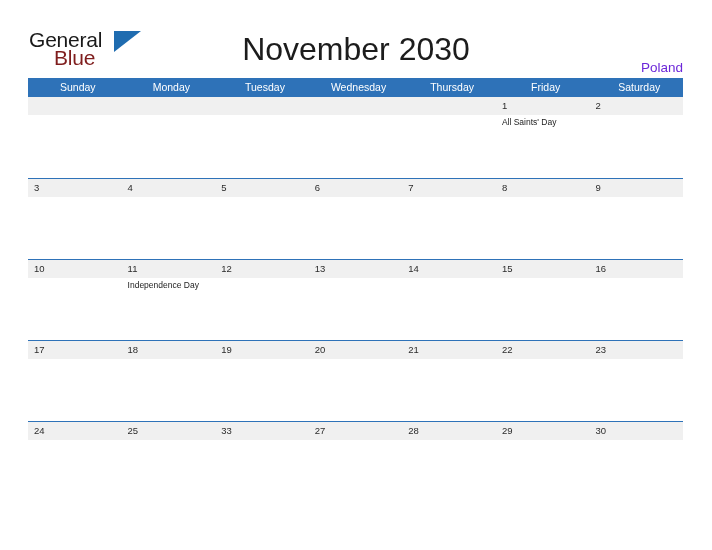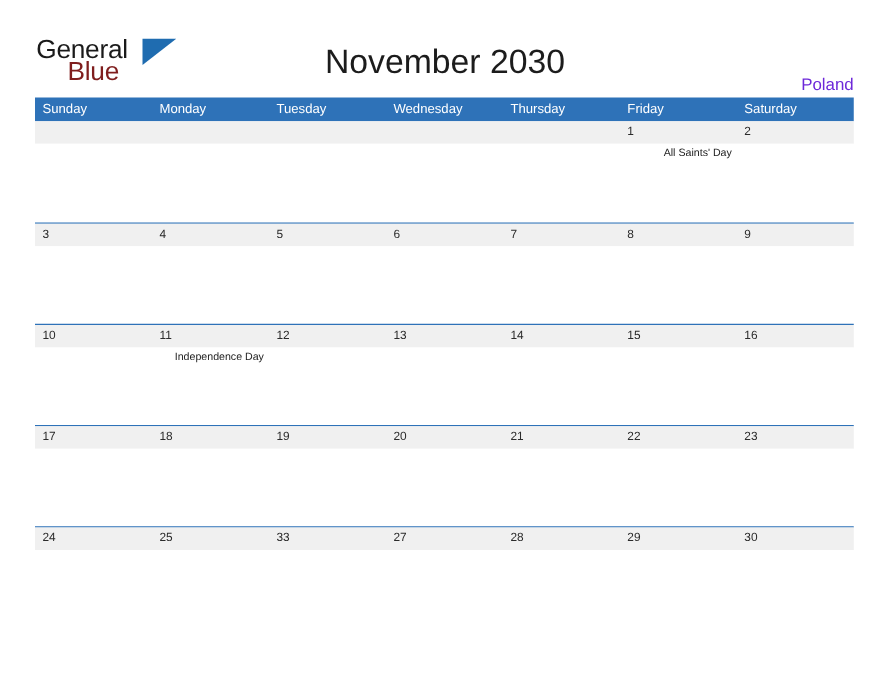--- a/index.html
+++ b/index.html
@@ -67,21 +67,21 @@
     border-left: 27px solid #1f6cb0;
     border-bottom: 21px solid transparent;
   }
 
   .cal-title {
     position: absolute;
     left: 0;
     top: 33px;
     width: 712px;
     text-align: center;
-    font-size: 27px;
+    font-size: 32px;
     color: #1c1c1c;
     font-weight: normal;
     letter-spacing: 0px;
     line-height: 32px;
   }
 
   .region-label {
     position: absolute;
     right: 29px;
     top: 60px;
@@ -97,20 +97,21 @@
     left: 28px;
     top: 78px;
     width: 655px;
   }
 
   .dow-row {
     display: flex;
     width: 655px;
     height: 19px;
     background: #2e72b8;
+    text-align: center;
   }
   .dow-cell {
     flex: 1 1 0;
     color: #ffffff;
     font-size: 10.5px;
     line-height: 19px;
     padding-left: 6px;
     box-sizing: border-box;
     white-space: nowrap;
     overflow: hidden;
@@ -141,21 +142,20 @@
     padding-left: 6px;
     box-sizing: border-box;
     white-space: nowrap;
   }
 
   .body-band {
     display: flex;
     width: 655px;
     height: 61px;
     background: #ffffff;
-    text-align: right;
   }
   .body-cell {
     flex: 1 1 0;
     box-sizing: border-box;
     padding: 2px 4px 0 6px;
     font-size: 8.5px;
     color: #1c1c1c;
     line-height: 11px;
     overflow: hidden;
     white-space: normal;

